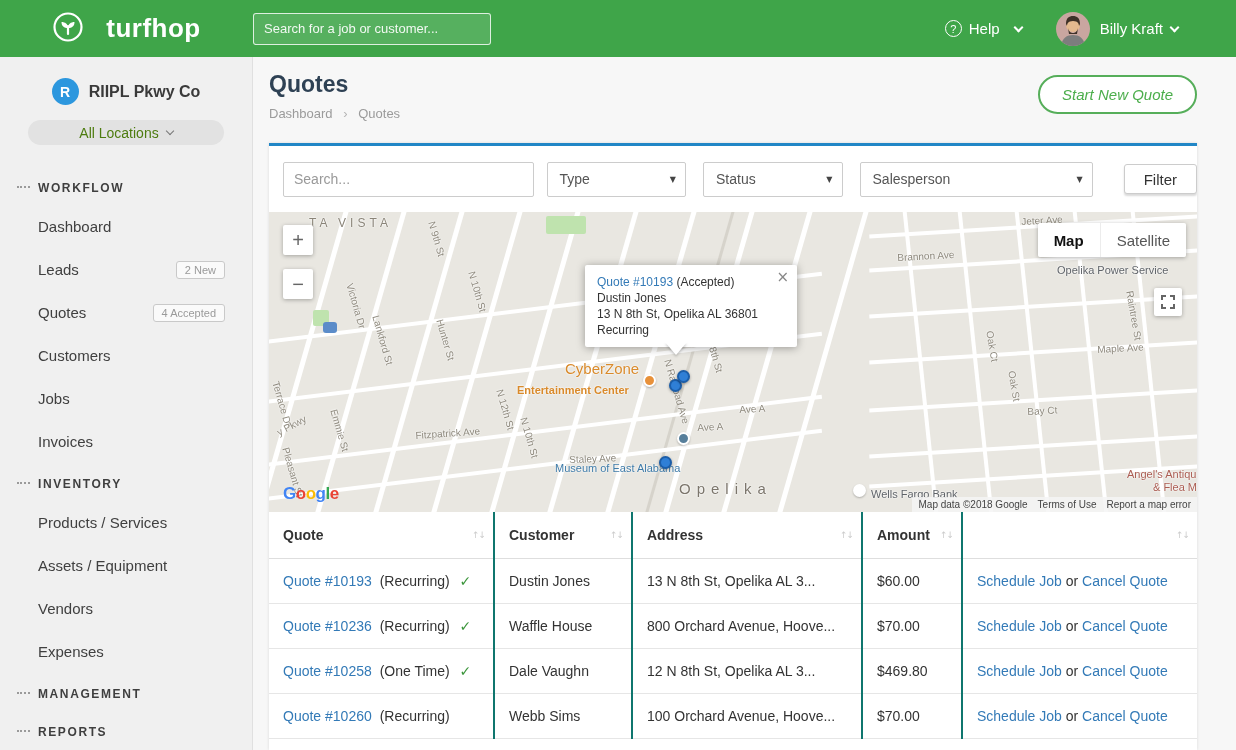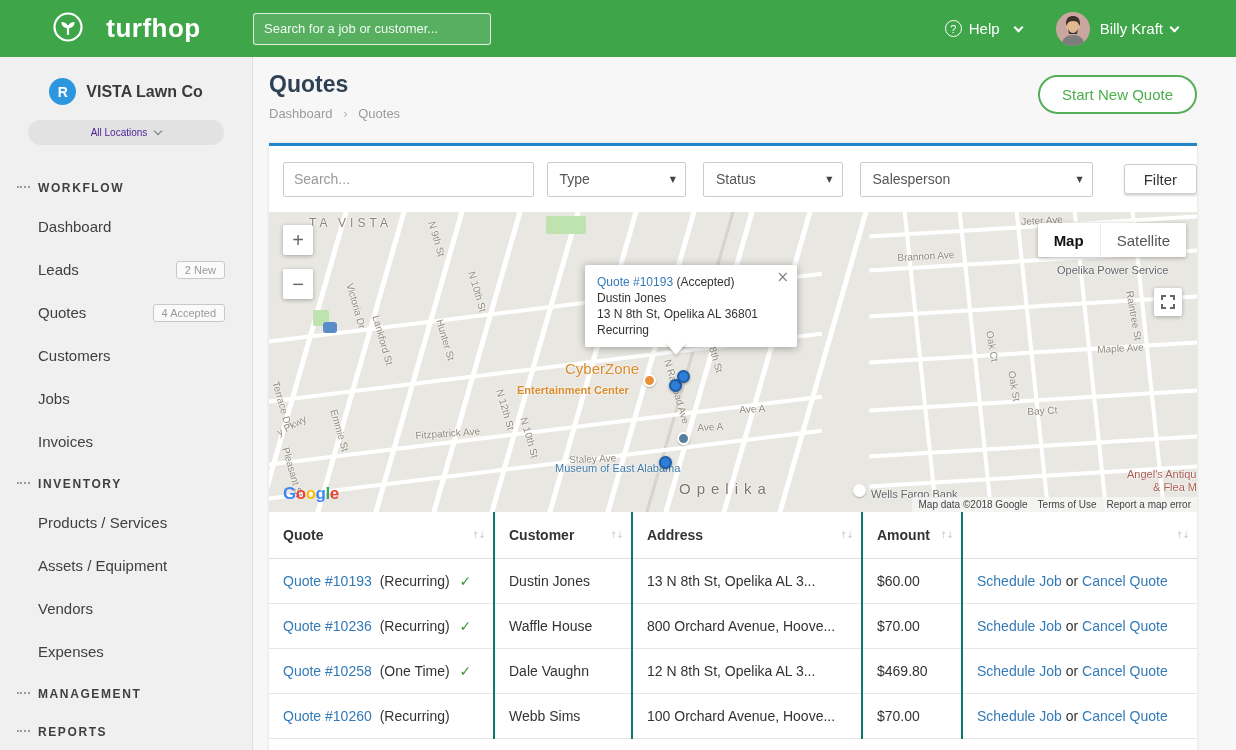--- a/index.html
+++ b/index.html
@@ -26,41 +26,41 @@
   .user { display:flex; align-items:center; font-size:15px; cursor:pointer; }
 
   
   .sidebar { position:absolute; top:57px; left:0; width:253px; height:693px;
              background:#f0f0f0; border-right:1px solid #e0e0e0; z-index:20; }
   .company { display:flex; align-items:center; justify-content:center; gap:10px; padding-top:21px; }
   .company-icon { width:27px; height:27px; border-radius:50%; background:#2c97de; color:#fff;
                   font-weight:bold; font-size:14px; display:flex; align-items:center; justify-content:center; }
   .company-name { font-size:16px; font-weight:bold; color:#3a3a3a; }
   .locations { margin:15px auto 0; width:196px; height:25px; background:#e2e2e2; border-radius:13px;
-               display:flex; align-items:center; justify-content:center; gap:8px; font-size:10px; color:#4c1d95; cursor:pointer; }
+               display:flex; align-items:center; justify-content:center; gap:8px; font-size:14px; color:#4d7c0f; cursor:pointer; }
   .loc-chev { width:6px; height:6px; border-right:1.5px solid #777; border-bottom:1.5px solid #777;
               transform:rotate(45deg); margin-top:-3px; }
   .nav { margin-top:22px; }
   .nav-section { position:relative; padding:14px 0 10px 38px; font-size:12px; font-weight:bold;
                  letter-spacing:1.6px; color:#3f3f3f; }
   .dash-icon { position:absolute; left:17px; top:19px; width:13px; border-top:2px dotted #9a9a9a; }
   .nav-item { position:relative; padding:13px 0 13px 38px; font-size:15px; color:#404040; cursor:pointer; }
   .badge { position:absolute; right:27px; top:50%; transform:translateY(-50%);
            border:1px solid #c9c9c9; border-radius:3px; background:#fafafa; color:#9a9a9a;
            font-size:11px; padding:2px 8px; }
 
   
   .main { position:absolute; left:253px; top:57px; width:983px; height:693px; background:#f7f7f7; }
   .page-head { display:flex; align-items:flex-start; justify-content:space-between; padding:14px 39px 0 16px; }
   .page-title { font-size:23px; font-weight:bold; color:var(--title-color); }
   .breadcrumb { margin-top:8px; font-size:13px; color:#9b9b9b; }
   .breadcrumb a { color:#9b9b9b; }
   .crumb-sep { margin:0 7px; color:#b5b5b5; }
   .start-quote { margin-top:4px; height:39px; padding:0 22px; border:2px solid #56ae5a; border-radius:20px;
-                 background:#fff; color:#4cae4c; font-size:15px; cursor:pointer; font-family:inherit; }
+                 background:#fff; color:#4cae4c; font-size:15px; cursor:pointer; font-family:inherit;font-style:italic; }
 
   .panel { position:absolute; left:16px; top:86px; width:928px; height:607px; background:#fff;
            border-top:3px solid var(--accent-blue); box-shadow:0 0 3px rgba(0,0,0,.12); overflow:hidden; }
 
   
   .filters { display:flex; align-items:center; height:66px; padding-left:14px; background:#fff; }
   .filter-search { width:266px; height:35px; border:1px solid #ccc; border-radius:2px; padding:0 10px;
                    font-size:14px; color:#1d4ed8; outline:none; margin-right:13px; font-family:inherit; }
   .filter-search::placeholder { color:#999; }
   .select { height:35px; border:1px solid #ccc; border-radius:2px; display:flex; align-items:center;
@@ -165,21 +165,21 @@
     <div class="user">
       <span>Billy Kraft</span>
       <span class="chev"></span>
     </div>
   </div>
 </header>
 
 <aside class="sidebar">
   <div class="company">
     <span class="company-icon">R</span>
-    <span class="company-name">VISTA Lawn Co</span>
+    <span class="company-name">RIIPL Pkwy Co</span>
   </div>
   <div class="locations">
     <span>All Locations</span>
     <span class="loc-chev"></span>
   </div>
   <nav class="nav">
     <div class="nav-section">
       <span class="dash-icon"></span>
       <span>WORKFLOW</span>
     </div>

